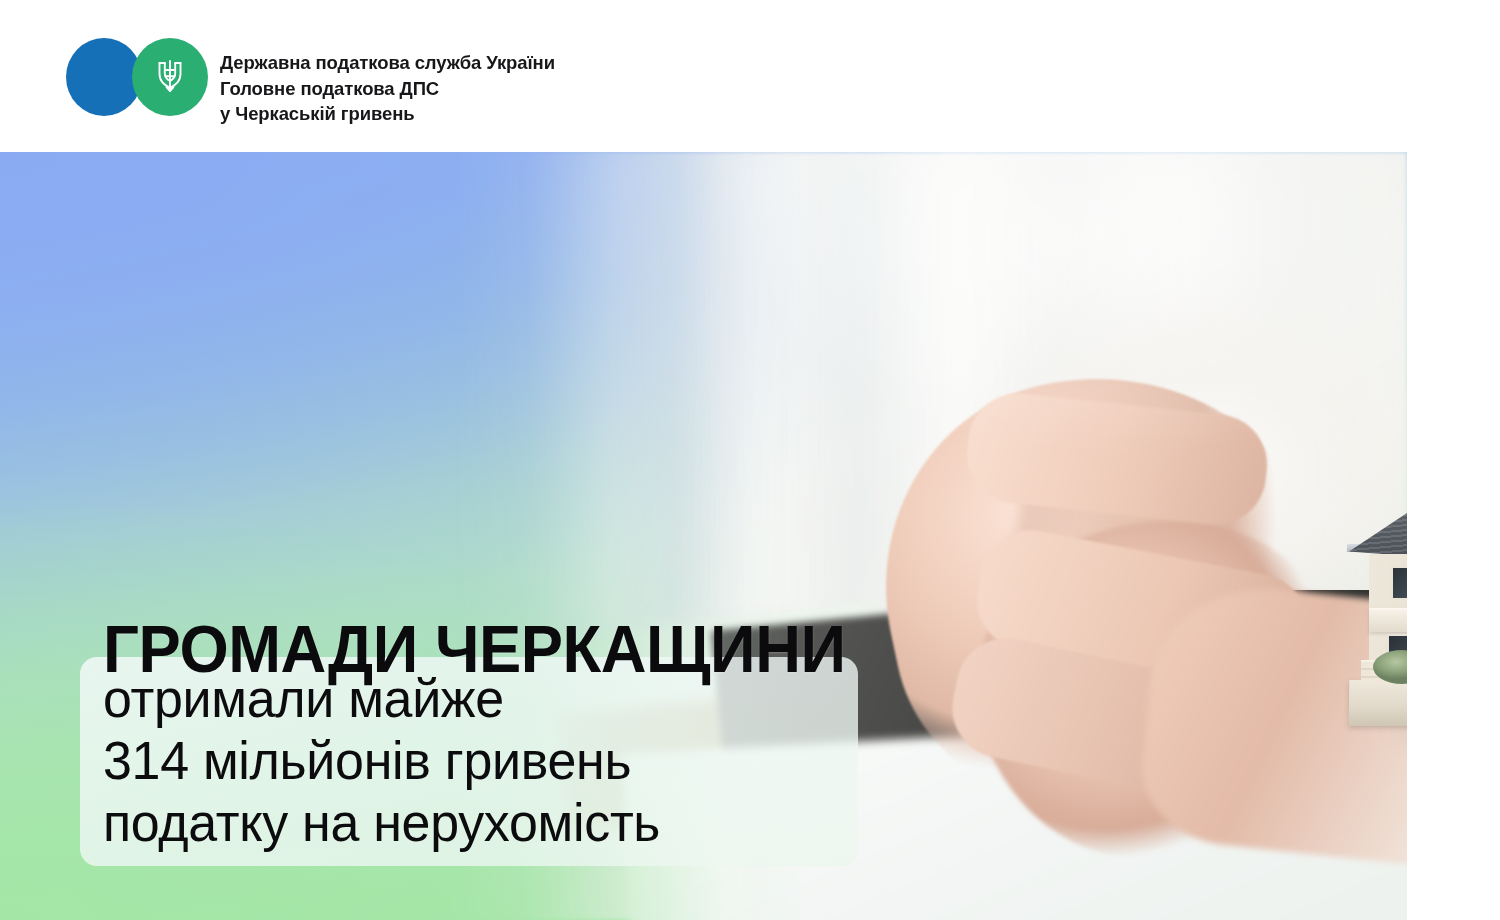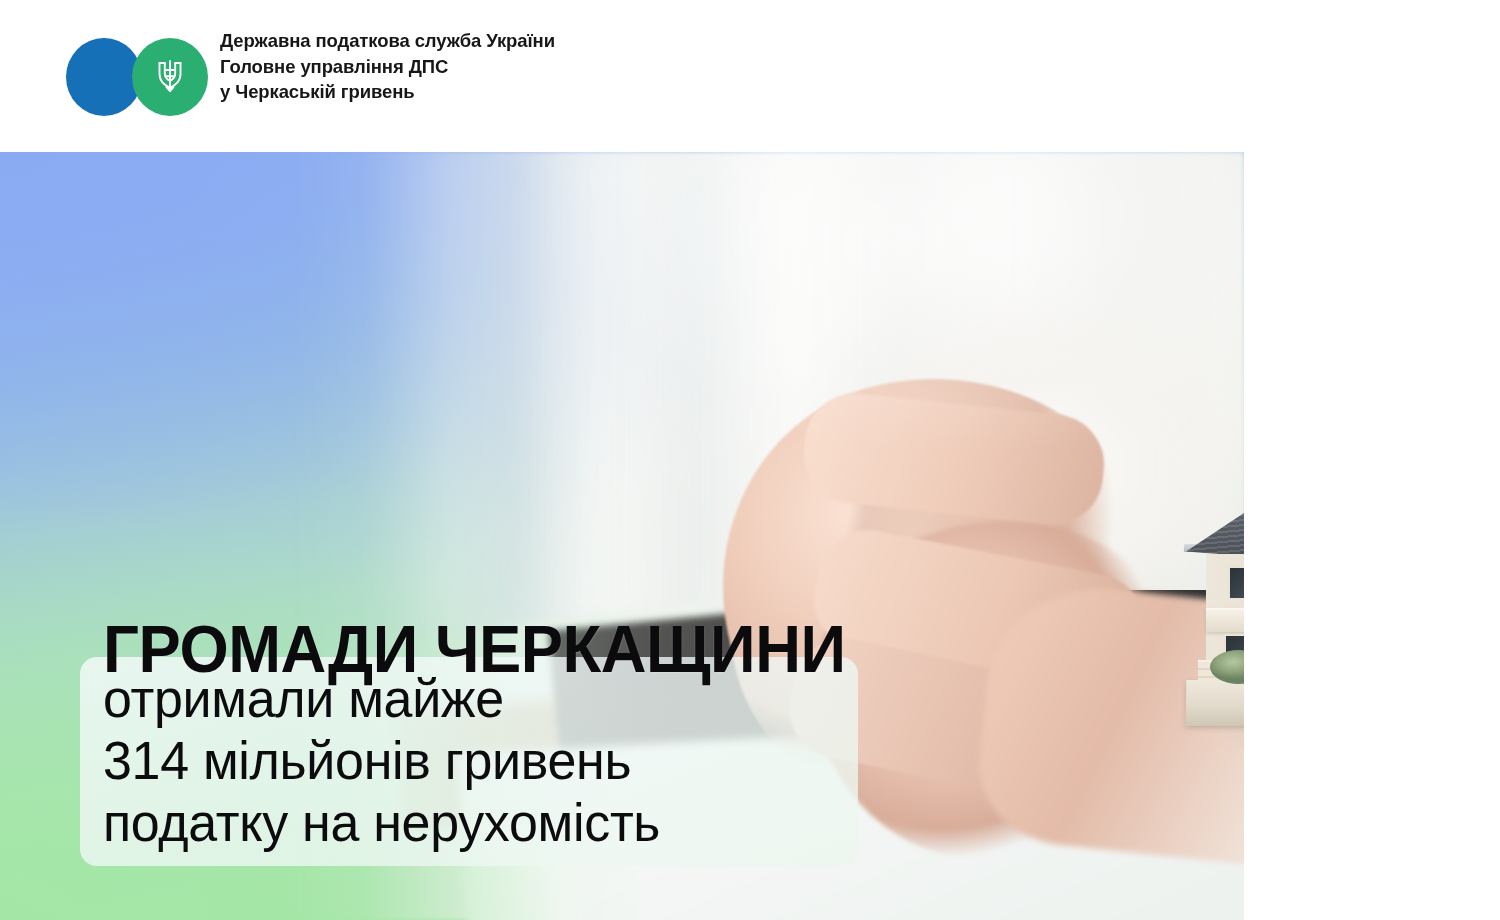--- a/index.html
+++ b/index.html
@@ -23,29 +23,29 @@
   .logo-circle{position:absolute;top:0;border-radius:50%;}
   .logo-circle.blue{left:0;width:76px;height:78px;background:#1570b8;}
   .logo-circle.green{left:66px;width:76px;height:78px;background:#2aae71;}
   .trident{
     position:absolute;left:66px;top:0;width:76px;height:78px;
     display:flex;align-items:center;justify-content:center;
   }
   .trident svg{display:block;}
 
   .org-text{
-    position:absolute;left:220px;top:28px;
+    position:absolute;left:220px;top:50px;
     font-size:18.5px;font-weight:bold;line-height:25.5px;
     color:#17171a;letter-spacing:-0.1px;white-space:nowrap;
   }
   .org-text div{display:block;}
 
   
   .canvas{
-    position:absolute;left:0;top:152px;width:1244px;height:768px;overflow:hidden;
+    position:absolute;left:0;top:152px;width:1407px;height:768px;overflow:hidden;
   }
   
   .bg-gradient{
     position:absolute;inset:0;
     background:
       linear-gradient(168deg,
         #8fb0f2 0%,
         #8fb3ef 12%,
         #95bde4 24%,
         #a3cbd8 37%,
@@ -380,18 +380,18 @@
             <path d="M20.2 6 L20.2 16.5 C20.2 20.5 18 22.5 15 24"></path>
             <path d="M4.5 6 L9.8 6 M20.2 6 L25.5 6"></path>
             <path d="M11.2 13 L18.8 13"></path>
             <path d="M10.6 19.2 L19.4 19.2"></path>
           </g>
         </svg>
       </div>
     </div>
     <div class="org-text">
       <div>Державна податкова служба України</div>
-      <div>Головне управління ДПС</div>
+      <div>Головне податкова ДПС</div>
       <div>у Черкаській гривень</div>
     </div>
   </div>
 
 </div>
 
 </body></html>

